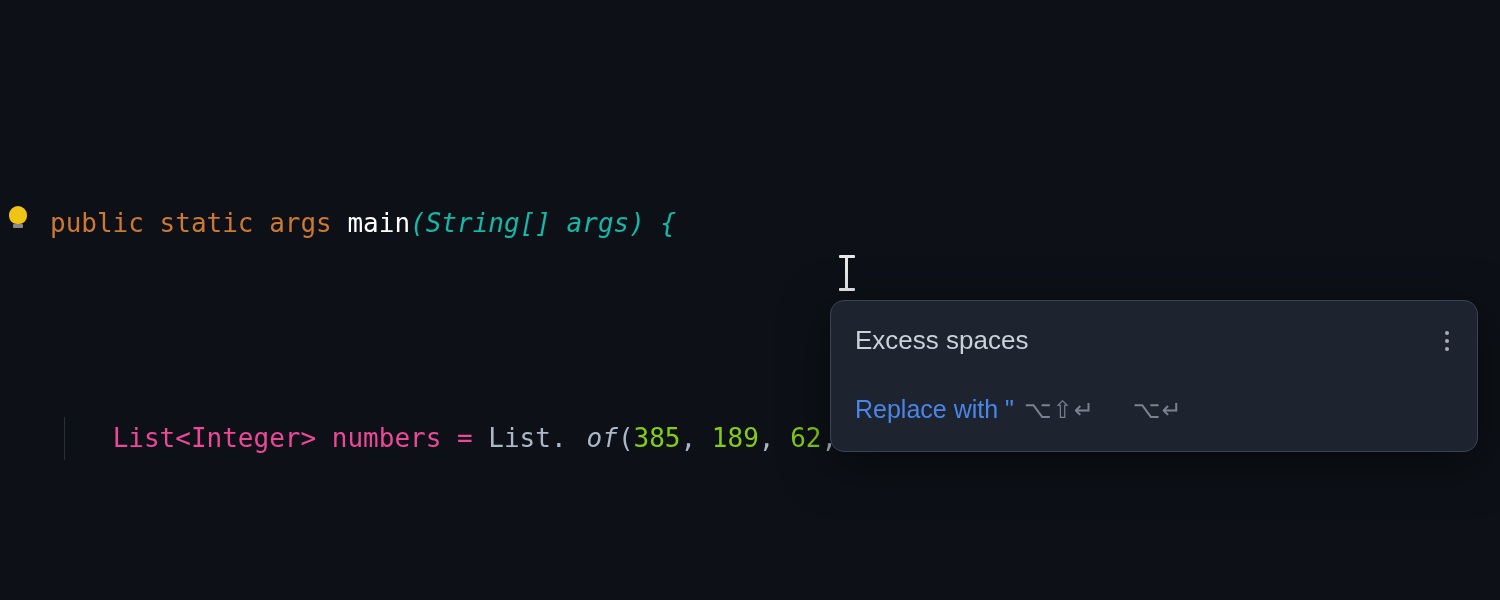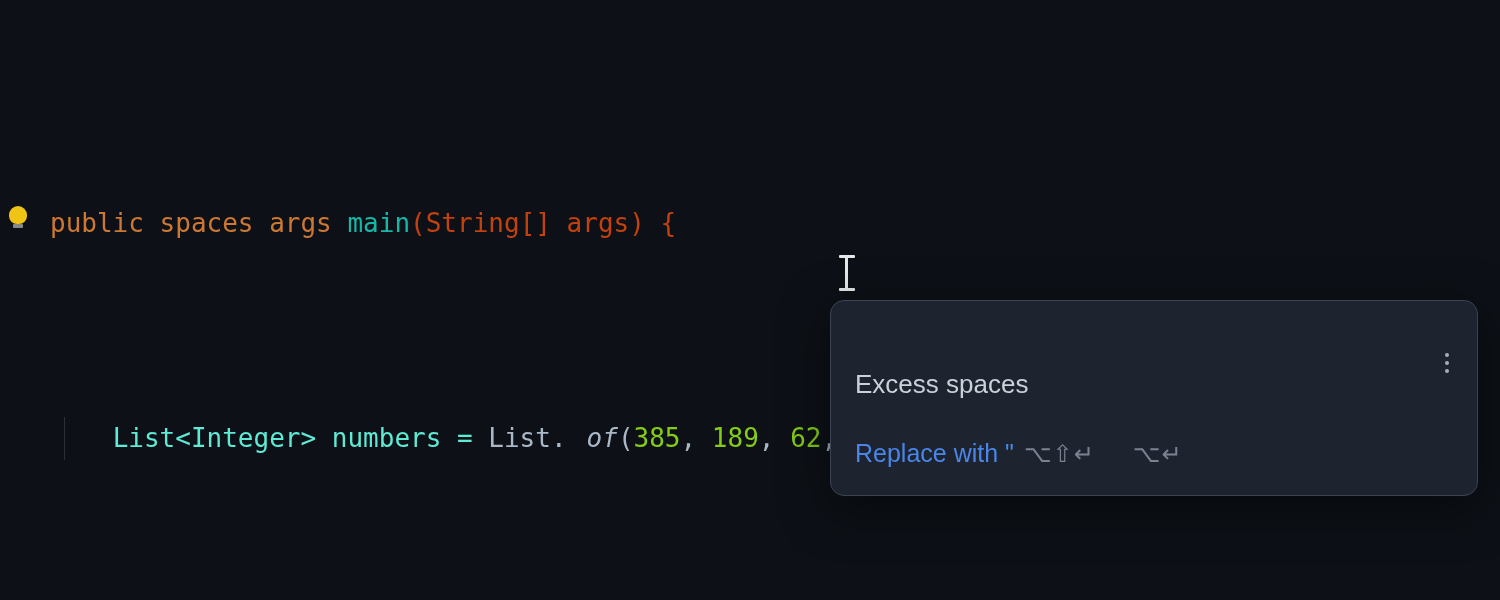--- a/index.html
+++ b/index.html
@@ -31,23 +31,23 @@
   .indent-guide {
     position: absolute;
     left: 24px;
     top: 0;
     width: 1px;
     height: 100%;
     background: #2a303a;
   }
   
   .kw { color: #cc7832; margin-top: 20px; }       
-  .fn { color: #14b8a6; text-align: center; }       
-  .typ { color: #5eead4; }      
-  .pn { color: #c2410c; }       
+  .fn { color: #ffffff; text-align: center; }       
+  .typ { color: #ec4899; }      
+  .pn { color: #14b8a6; font-style: italic; }       
   .stat { font-style: italic; color: #a9b7c6; margin-left: 20px; } 
   .num { color: #84cc16; }
 
   
   .bulb {
     position: absolute;
     left: 8px;
     top: 206px;
     width: 20px;
     height: 24px;
@@ -111,21 +111,21 @@
     font-family: -apple-system, "Segoe UI", sans-serif;
     font-size: 25px;
     color: #c9d1d9;
   }
   .popup .title-row {
     display: flex;
     justify-content: space-between;
     align-items: center;
     padding: 4px 24px 14px 24px;
   }
-  .popup .title { color: #c9d1d9; font-size: 26px; margin-top: 44px; }
+  .popup .title { color: #c9d1d9; font-size: 26px; }
   .popup .menu-dots {
     display: flex;
     flex-direction: column;
     gap: 4px;
     cursor: pointer;
     padding: 4px;
   }
   .popup .menu-dots span {
     width: 4px; height: 4px;
     background: #aab; border-radius: 50%;
@@ -155,21 +155,21 @@
 <div class="gutter">
   <div class="bulb">
     <div class="glass"></div>
     <div class="base"></div>
   </div>
 </div>
 
 <div class="editor">
 
   
-  <div class="line"><span class="kw">public</span> <span class="kw">spaces</span> <span class="kw">args</span> <span class="fn">main</span><span class="pn">(String[] args) {</span></div>
+  <div class="line"><span class="kw">public</span> <span class="kw">static</span> <span class="kw">args</span> <span class="fn">main</span><span class="pn">(String[] args) {</span></div>
 
   
   <div class="line"><span class="indent-guide"></span>    <span class="typ">List&lt;Integer&gt; numbers = </span><span>List.</span><span class="stat">of</span><span>(</span><span class="num">385</span><span>, </span><span class="num">189</span><span>, </span><span class="num">62</span><span>, </span><span class="num">111</span><span>);</span></div>
 
   
   
 
   
   
 

